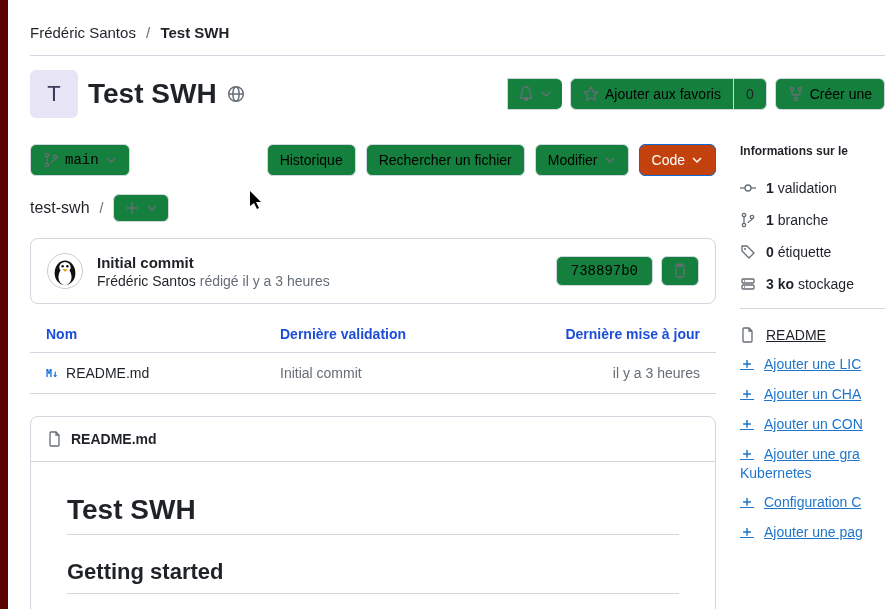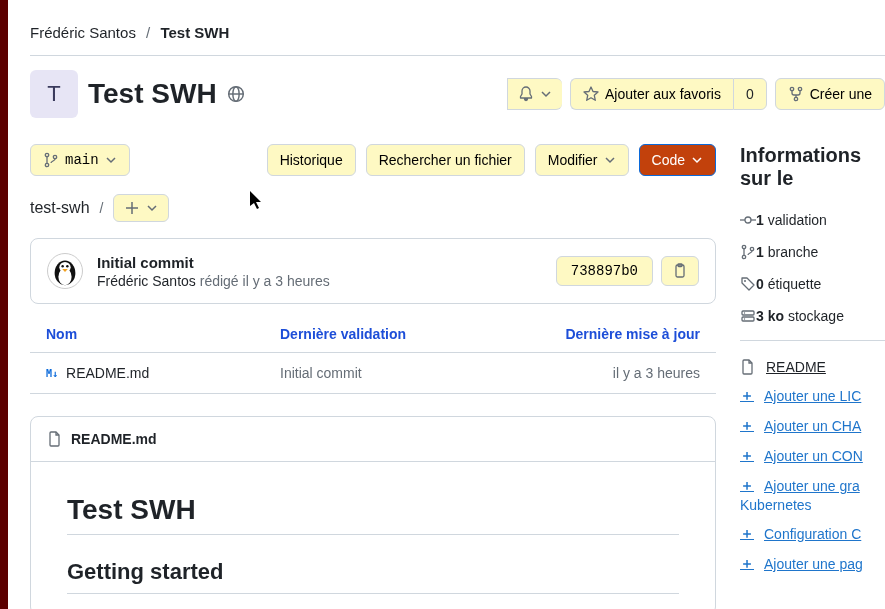--- a/index.html
+++ b/index.html
@@ -18,21 +18,21 @@
 .breadcrumb { padding: 12px 0 14px 0; font-size: 15px; color: #656d76; }
 .breadcrumb a { color: #1f2328; text-decoration: none; }
 .breadcrumb .sep { margin: 0 6px; }
 .breadcrumb .current { font-weight: 600; color: #1f2328; }
 .divider { border-top: 1px solid #d0d7de; margin-bottom: 14px; }
 .title-row { display: flex; align-items: center; gap: 10px; margin-bottom: 26px; }
 .project-icon { width: 48px; height: 48px; border-radius: 6px; background: #e7e5f5; display: flex; align-items: center; justify-content: center; font-size: 22px; color: #3a3a5c; }
 .project-title { font-size: 28px; font-weight: 700; }
 .visibility-icon { width: 18px; height: 18px; color: #656d76; }
 .title-actions { margin-left: auto; display: flex; gap: 8px; }
-.btn { display: inline-flex; align-items: center; gap: 6px; padding: 7px 12px; border: 1px solid #d0d7de; border-radius: 6px; background: #fef9c3; font-size: 14px; cursor: pointer; white-space: nowrap; }
+.btn { display: inline-flex; align-items: center; gap: 6px; padding: 7px 12px; border: 1px solid #d0d7de; border-radius: 6px; background: #15803d; font-size: 14px; cursor: pointer; white-space: nowrap; }
 .btn.primary { background: #c2410c; color: #fff; border-color: #0969da; }
 .btn-icon-only { padding: 7px 10px; }
 .btn-group { display: flex; }
 .btn-group .btn:first-child { border-radius: 6px 0 0 6px; border-right: none; }
 .btn-group .btn:last-child { border-radius: 0 6px 6px 0; }
 .star-count { padding: 7px 12px; }
 .mono { font-family: "SFMono-Regular", Consolas, "Liberation Mono", Menlo, monospace; }
 .layout { display: flex; gap: 24px; }
 .main-col { flex: 1; min-width: 0; }
 .side-col { width: 145px; flex-shrink: 0; }
@@ -57,22 +57,22 @@
 .col-update { width: 180px; text-align: right; }
 .file-table { border-top: 1px solid #d0d7de; border-bottom: 1px solid #d0d7de; }
 .file-row { display: flex; align-items: center; padding: 12px 16px; }
 .file-row .col-name { display: flex; align-items: center; gap: 8px; }
 .file-ext { font-family: monospace; font-size: 10px; color: #0969da; font-weight: 600; }
 .readme-card { border: 1px solid #d0d7de; border-radius: 8px; margin-top: 22px; }
 .readme-header { display: flex; align-items: center; gap: 8px; padding: 14px 16px; font-weight: 600; border-bottom: 1px solid #d0d7de; }
 .readme-body { padding: 20px 36px; }
 .readme-body h1 { font-size: 28px; font-weight: 700; border-bottom: 1px solid #d0d7de; padding-bottom: 8px; margin-top: 12px; }
 .readme-body h2 { font-size: 22px; font-weight: 700; border-bottom: 1px solid #d0d7de; padding-bottom: 8px; margin-top: 24px; }
-.side-title { font-weight: 600; font-size: 20px; margin-bottom: 22px; }
-.info-item { display: flex; align-items: center; margin-bottom: 16px; font-size: 14px; }
+.side-title { font-weight: 600; font-size: 12px; margin-bottom: 22px; }
+.info-item { display: flex; align-items: center; gap: 10px; margin-bottom: 16px; font-size: 14px; }
 .info-item .cnt { font-weight: 600; }
 .side-divider { border-top: 1px solid #d0d7de; margin: 14px 0 18px 0; }
 .side-link { display: flex; align-items: center; gap: 10px; margin-bottom: 12px; color: #1f75cb; cursor: pointer; font-size: 14px; white-space: nowrap; text-decoration: underline; }
 .side-link.dark { color: #1f2328; }
 .plus-icon { color: #1f75cb; font-weight: 600; flex-shrink: 0; }
 .cursor { position: absolute; left: 250px; top: 191px; font-size: 18px; pointer-events: none; }
 svg { display: block; }
 .icon-sm { width: 16px; height: 16px; fill: currentColor; color: #656d76; flex-shrink: 0; }
 .chevron { width: 12px; height: 12px; fill: currentColor; }
 </style>

